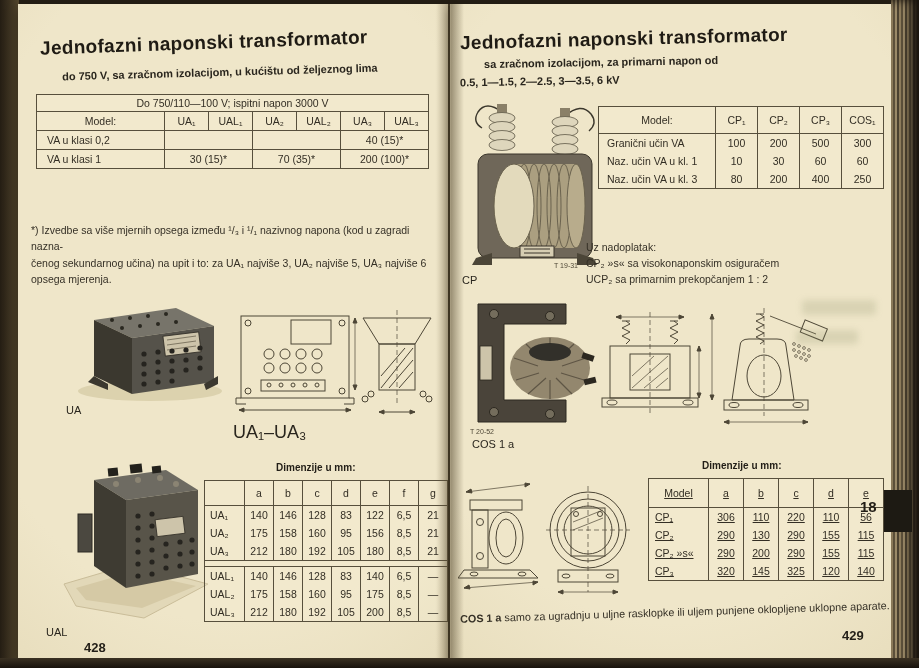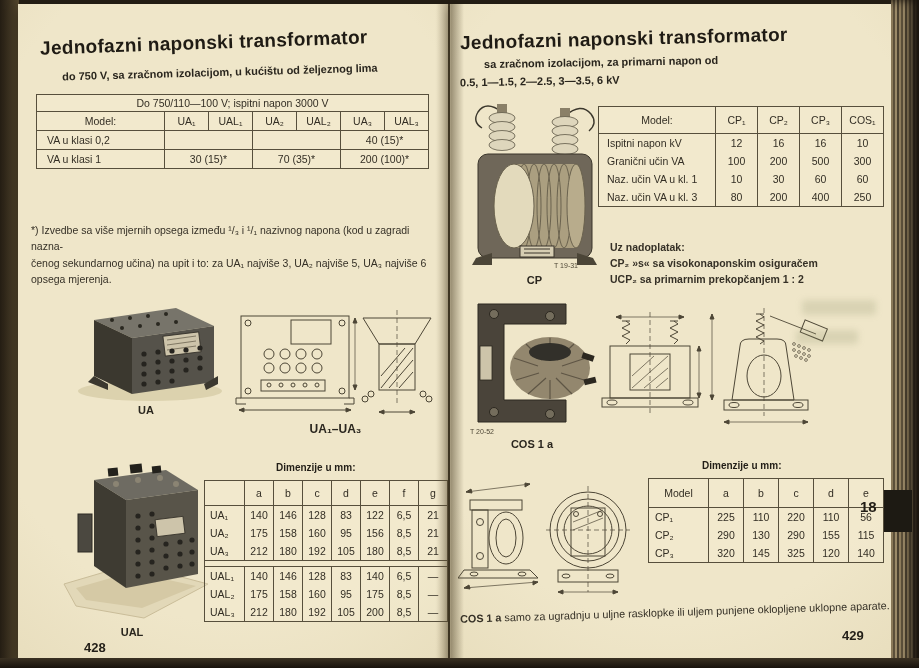--- a/index.html
+++ b/index.html
@@ -18,41 +18,41 @@
     background:radial-gradient(115% 95% at 50% 42%,#efe6c9 55%,#e3d8b5 90%,#d8cca6 100%);
     box-shadow:0 5px 10px rgba(25,18,8,.6);}
   #page-left{left:18px;width:430px;}
   #page-right{left:450px;width:442px;}
   .spine{position:absolute;left:436px;top:4px;width:28px;height:656px;
     background:linear-gradient(90deg,rgba(120,105,75,0) 0%,rgba(110,95,65,.45) 45%,rgba(90,78,52,.55) 55%,rgba(120,105,75,0) 100%);}
   .abs{position:absolute;}
   h1.title{margin:0;font-size:19px;font-weight:700;letter-spacing:.3px;color:#1f1b14;white-space:nowrap;}
   .subtitle{font-size:11px;font-weight:700;color:#2a261e;white-space:nowrap;}
   .footnote{font-size:10.5px;line-height:1.55;white-space:pre-line;color:#35classic;color:#353026;}
-  .figlabel{font-size:11px;font-weight:700;text-align:center;color:#2a261e;}
+  .figlabel{font-size:11px;font-weight:400;text-align:left;color:#2a261e;}
   .dimhead{font-size:10px;font-weight:700;color:#221e17;}
   .pagenum{font-size:13px;font-weight:700;color:#221e17;}
   
   table.tbl{border-collapse:collapse;table-layout:fixed;font-size:10.5px;color:#332e24;background:rgba(255,250,230,.18);}
   table.tbl td,table.tbl th{font-weight:400;text-align:center;padding:3px 2px;overflow:hidden;white-space:nowrap;}
   .spec-left{border:1.5px solid #574f3c;width:392px;}
   .spec-left td,.spec-left th{border:1px solid #574f3c;}
   .spec-left .cap{border-bottom:1px solid #574f3c;padding:2px;}
   .spec-left .lbl{text-align:left;padding-left:10px;}
   .dim-left{border:1.5px solid #574f3c;width:243px;}
   .dim-left td,.dim-left th{border-left:1px solid #574f3c;border-right:1px solid #574f3c;padding:2.5px 2px;}
   .dim-left tr.hdr th{border-bottom:1px solid #574f3c;padding:6px 2px;}
   .dim-left td.lbl{text-align:left;padding-left:5px;}
   .dim-left tr.spacer td{border:none;border-top:1px solid #574f3c;border-bottom:1px solid #574f3c;height:5px;padding:0;}
   .spec-right{border:1.5px solid #574f3c;width:285px;}
   .spec-right td,.spec-right th{border-left:1px solid #574f3c;border-right:1px solid #574f3c;padding:6px 3px;}
   .spec-right tr.hdr th{border-bottom:1px solid #574f3c;padding:7px 3px;}
   .spec-right .lbl{text-align:left;padding-left:8px;}
   .dim-right{border:1.5px solid #574f3c;width:235px;}
-  .dim-right td,.dim-right th{border-left:1px solid #574f3c;border-right:1px solid #574f3c;padding:5.5px 3px;}
+  .dim-right td,.dim-right th{border-left:1px solid #574f3c;border-right:1px solid #574f3c;padding:5.5px 3px;text-decoration:underline;}
   .dim-right tr.hdr th{border-bottom:1px solid #574f3c;padding:8px 3px;}
   .dim-right .lbl{text-align:left;padding-left:6px;}
   .notes{font-size:10.5px;line-height:1.5;color:#353026;white-space:nowrap;}
   .bottomnote{font-size:10.8px;color:#353026;white-space:nowrap;transform:rotate(-1.8deg);}
   .bottomnote b{font-weight:700;}
   
   .tabnum{position:absolute;left:860px;top:498px;font-size:15px;font-weight:700;color:#221e17;}
   .tabblock{position:absolute;left:884px;top:490px;width:28px;height:42px;background:#1d1a13;}
   
   .ghost{position:absolute;background:rgba(140,145,105,.22);filter:blur(3px);border-radius:3px;}
@@ -192,21 +192,21 @@
         <circle cx="138" cy="90" r="3"></circle>
           <circle cx="132" cy="95" r="3"></circle>
           <circle cx="190" cy="90" r="3"></circle>
           <circle cx="196" cy="95" r="3"></circle>
         <line x1="146" y1="108" x2="182" y2="108"></line>
           <path d="M146,108 l5,-2 v4 z M182,108 l-5,-2 v4 z" fill="#4d4636"></path>
         <line x1="122" y1="14" x2="122" y2="86" stroke-width=".7"></line>
           <path d="M122,14 l-2,5 h4 z M122,86 l-2,-5 h4 z" fill="#4d4636"></path>
       </g>
     </svg>
-    <div class="figlabel abs" style="left:215px;top:418px;width:205px;font-size:12px;">UA₁–UA₃</div>
+    <div class="figlabel abs" style="left:215px;top:418px;width:205px;font-size:18px;">UA₁–UA₃</div>
 
     <svg class="abs" style="left:28px;top:452px;" width="172" height="168" viewBox="0 0 172 168">
       <polygon points="18,128 86,108 162,128 98,162 30,150" fill="#e2d8b8" stroke="#cabd99"></polygon>
       <polygon points="30,132 86,116 150,130 96,152 40,144" fill="#d5c9a5"></polygon>
       <polygon points="48,24 120,14 152,34 80,44" fill="#6e6b62"></polygon>
       <rect x="62" y="12" width="10" height="8" fill="#23211c" transform="rotate(-6 67 16)"></rect>
       <rect x="84" y="8" width="12" height="9" fill="#23211c" transform="rotate(-6 90 12)"></rect>
       <rect x="106" y="10" width="9" height="7" fill="#23211c" transform="rotate(-6 110 13)"></rect>
       <g fill="#8b8473">
           <circle cx="70" cy="28" r="3"></circle>
@@ -389,27 +389,20 @@
         </colgroup>
       <tbody>
           <tr class="hdr">
         <th>Model:</th>
         <th>CP₁</th>
         <th>CP₂</th>
         <th>CP₃</th>
         <th>COS₁</th>
       </tr>
       <tr>
-        <td class="lbl">Ispitni napon kV</td>
-        <td>12</td>
-        <td>16</td>
-        <td>16</td>
-        <td>10</td>
-      </tr>
-      <tr>
         <td class="lbl">Granični učin VA</td>
         <td>100</td>
         <td>200</td>
         <td>500</td>
         <td>300</td>
       </tr>
       <tr>
         <td class="lbl">Naz. učin VA u kl. 1</td>
         <td>10</td>
         <td>30</td>
@@ -419,21 +412,21 @@
       <tr>
         <td class="lbl">Naz. učin VA u kl. 3</td>
         <td>80</td>
         <td>200</td>
         <td>400</td>
         <td>250</td>
       </tr>
     </tbody>
       </table>
 
-    <div class="notes abs" style="left:160px;top:236px;font-weight:bold;">
+    <div class="notes abs" style="left:136px;top:236px;">
       <div>Uz nadoplatak:</div>
       <div>CP₂ »s« sa visokonaponskim osiguračem</div>
       <div>UCP₂ sa primarnim prekopčanjem 1 : 2</div>
     </div>
 
     <svg class="abs" style="left:12px;top:292px;" width="140" height="142" viewBox="0 0 140 142">
       <path d="M16,8 h88 v20 h-62 v76 h62 v22 H16 Z" fill="#4a443a" stroke="#2c2820"></path>
       <circle cx="32" cy="18" r="4.5" fill="#746d5c" stroke="#2c2820"></circle>
         <circle cx="88" cy="20" r="4.5" fill="#746d5c" stroke="#2c2820"></circle>
       <circle cx="32" cy="116" r="4.5" fill="#746d5c" stroke="#2c2820"></circle>
@@ -520,30 +513,38 @@
           <tr class="hdr">
         <th>Model</th>
         <th>a</th>
         <th>b</th>
         <th>c</th>
         <th>d</th>
         <th>e</th>
       </tr>
       <tr>
         <td class="lbl">CP₁</td>
-        <td>225</td>
+        <td>306</td>
         <td>110</td>
         <td>220</td>
         <td>110</td>
         <td>56</td>
       </tr>
       <tr>
         <td class="lbl">CP₂</td>
         <td>290</td>
         <td>130</td>
+        <td>290</td>
+        <td>155</td>
+        <td>115</td>
+      </tr>
+      <tr>
+        <td class="lbl">CP₂ »s«</td>
+        <td>290</td>
+        <td>200</td>
         <td>290</td>
         <td>155</td>
         <td>115</td>
       </tr>
       <tr>
         <td class="lbl">CP₃</td>
         <td>320</td>
         <td>145</td>
         <td>325</td>
         <td>120</td>

